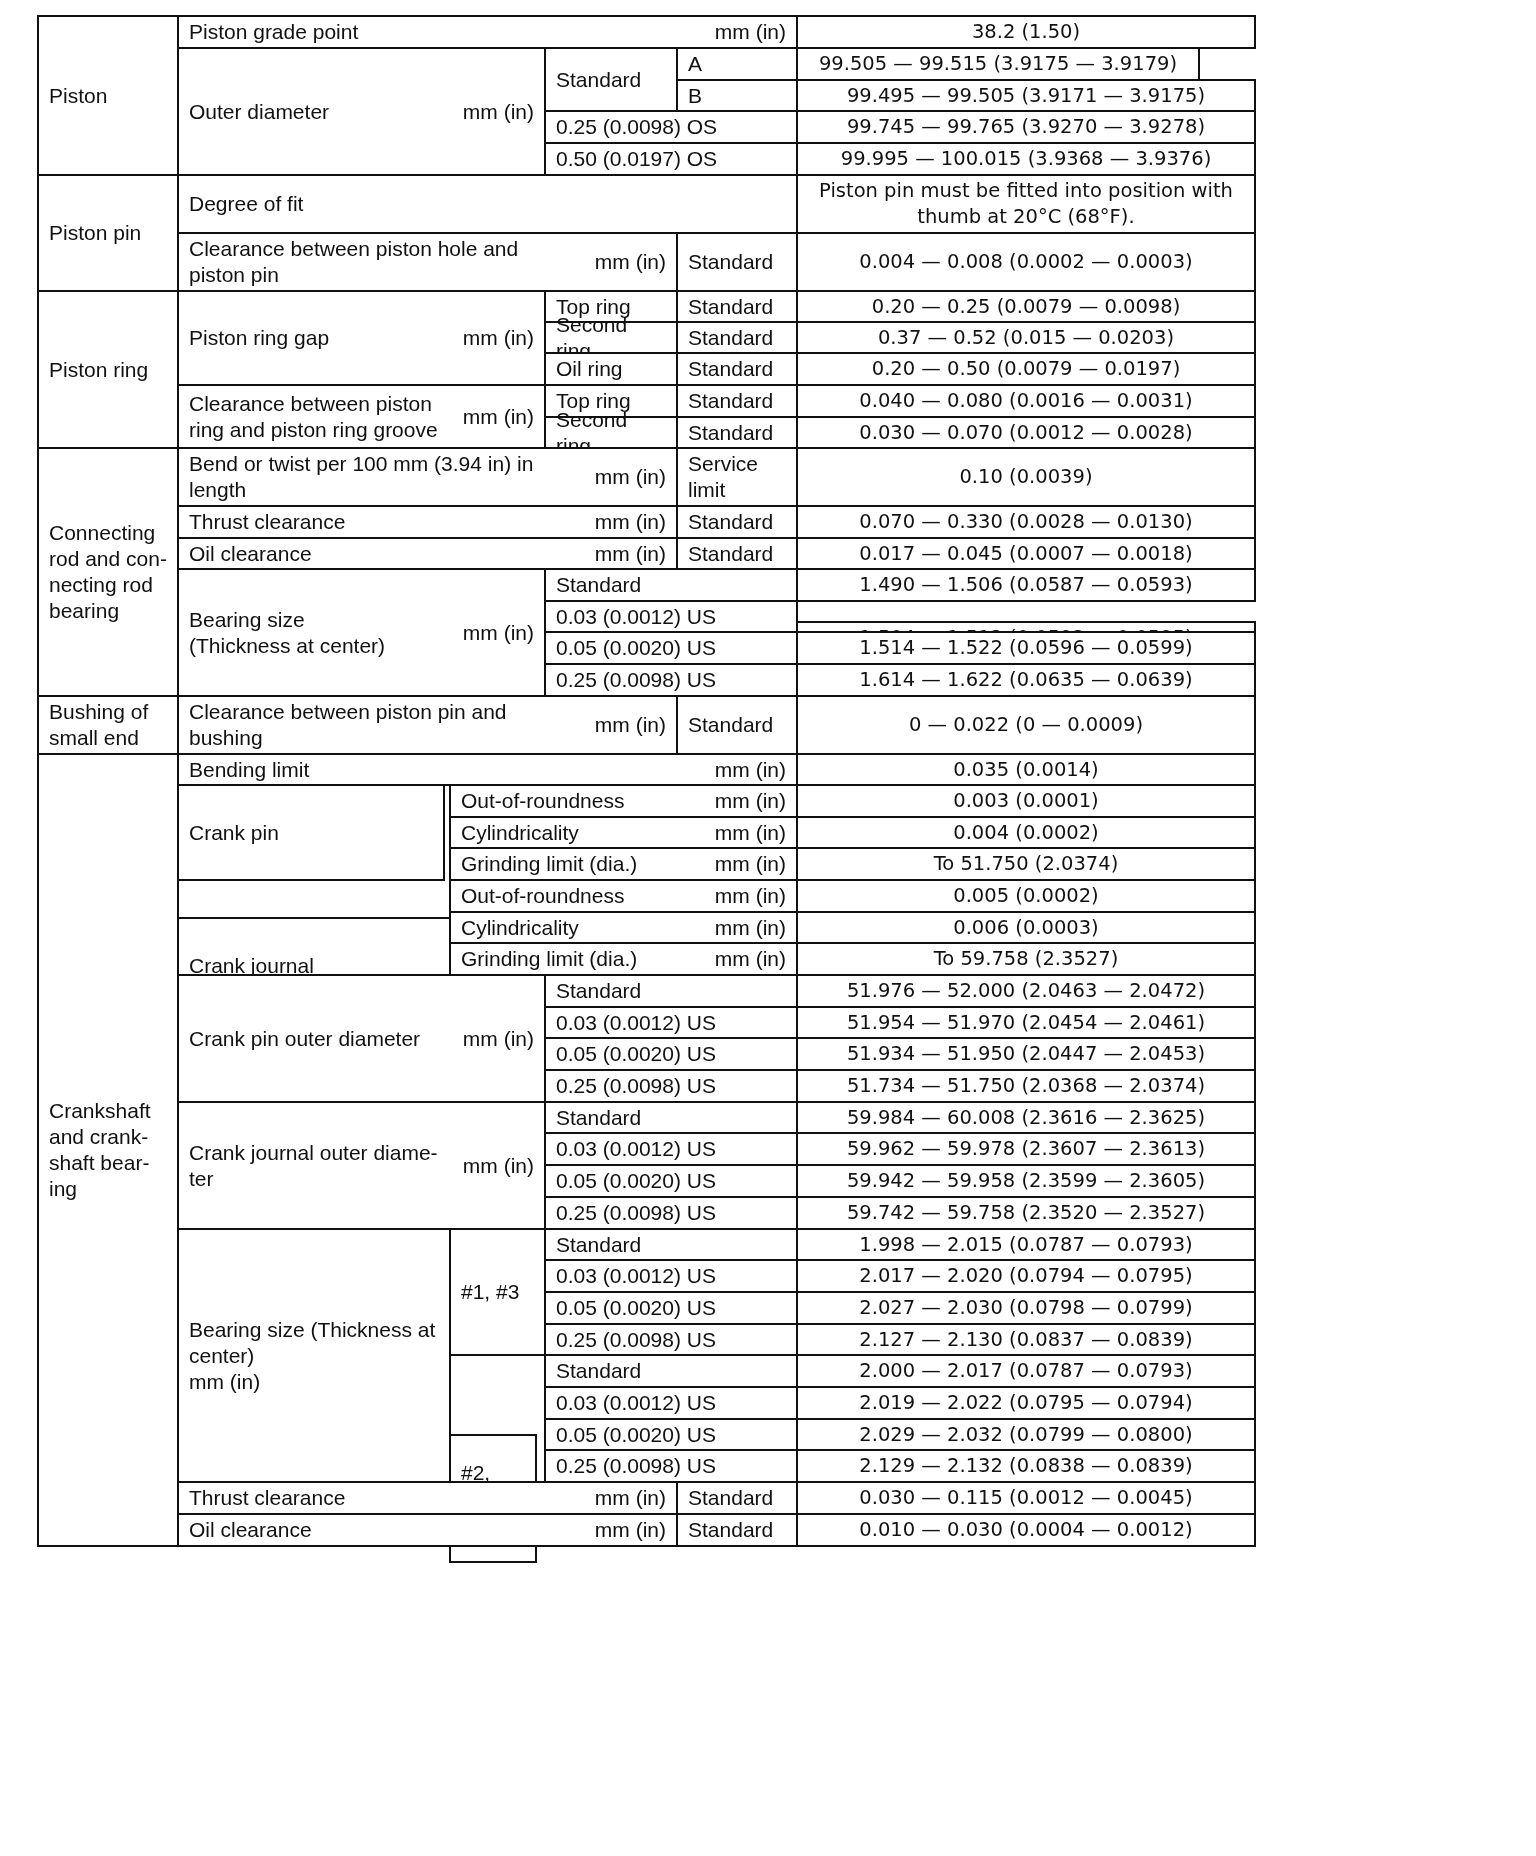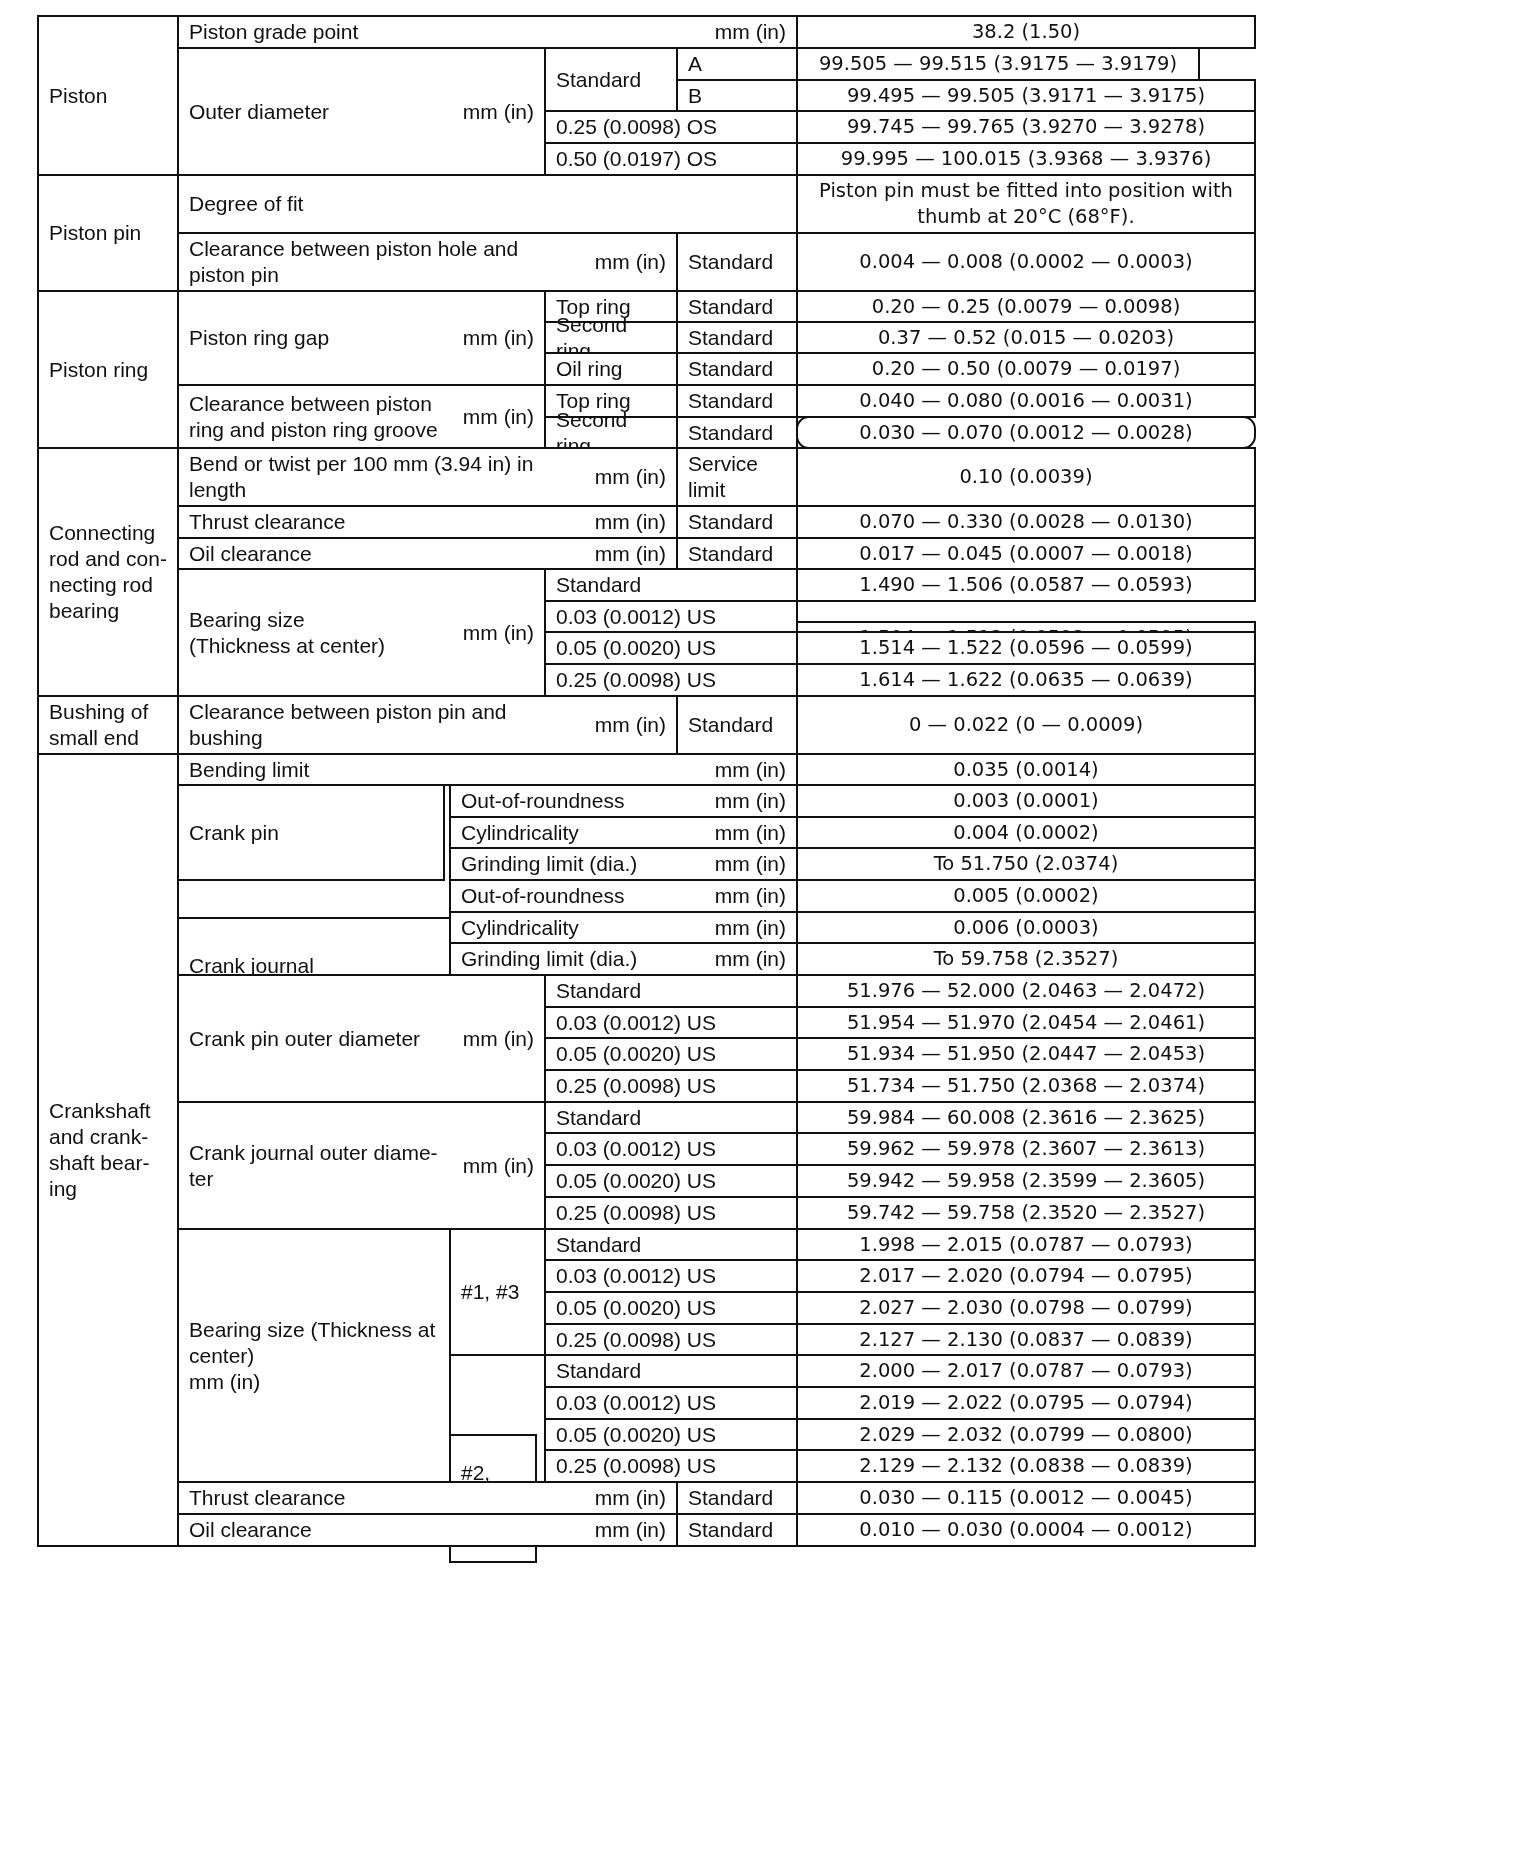--- a/index.html
+++ b/index.html
@@ -73,21 +73,21 @@
   <div class="c sp" style="left:177px;top:384px;width:369px;height:65px;">
     <span class="txt">Clearance between piston
 ring and piston ring groove</span>
     <span class="unit">mm (in)</span>
   </div>
   <div class="c l" style="left:544px;top:384px;width:134px;height:34px;">Top ring</div>
   <div class="c l" style="left:676px;top:384px;width:122px;height:34px;">Standard</div>
   <div class="c ctr val" style="left:796px;top:384px;width:460px;height:34px;">0.040 — 0.080 (0.0016 — 0.0031)</div>
   <div class="c l" style="left:544px;top:416px;width:134px;height:33px;">Second ring</div>
   <div class="c l" style="left:676px;top:416px;width:122px;height:33px;">Standard</div>
-  <div class="c ctr val" style="left:796px;top:416px;width:460px;height:33px;border-radius:13px;">0.030 — 0.070 (0.0012 — 0.0028)</div>
+  <div class="c ctr val" style="left:796px;top:416px;width:460px;height:33px;">0.030 — 0.070 (0.0012 — 0.0028)</div>
 
   <div class="c l txt" style="left:37px;top:447px;width:142px;height:250px;">Connecting
 rod and con-
 necting rod
 bearing</div>
   <div class="c sp" style="left:177px;top:447px;width:501px;height:60px;">
     <span class="txt">Bend or twist per 100 mm (3.94 in) in
 length</span>
     <span class="unit">mm (in)</span>
   </div>

